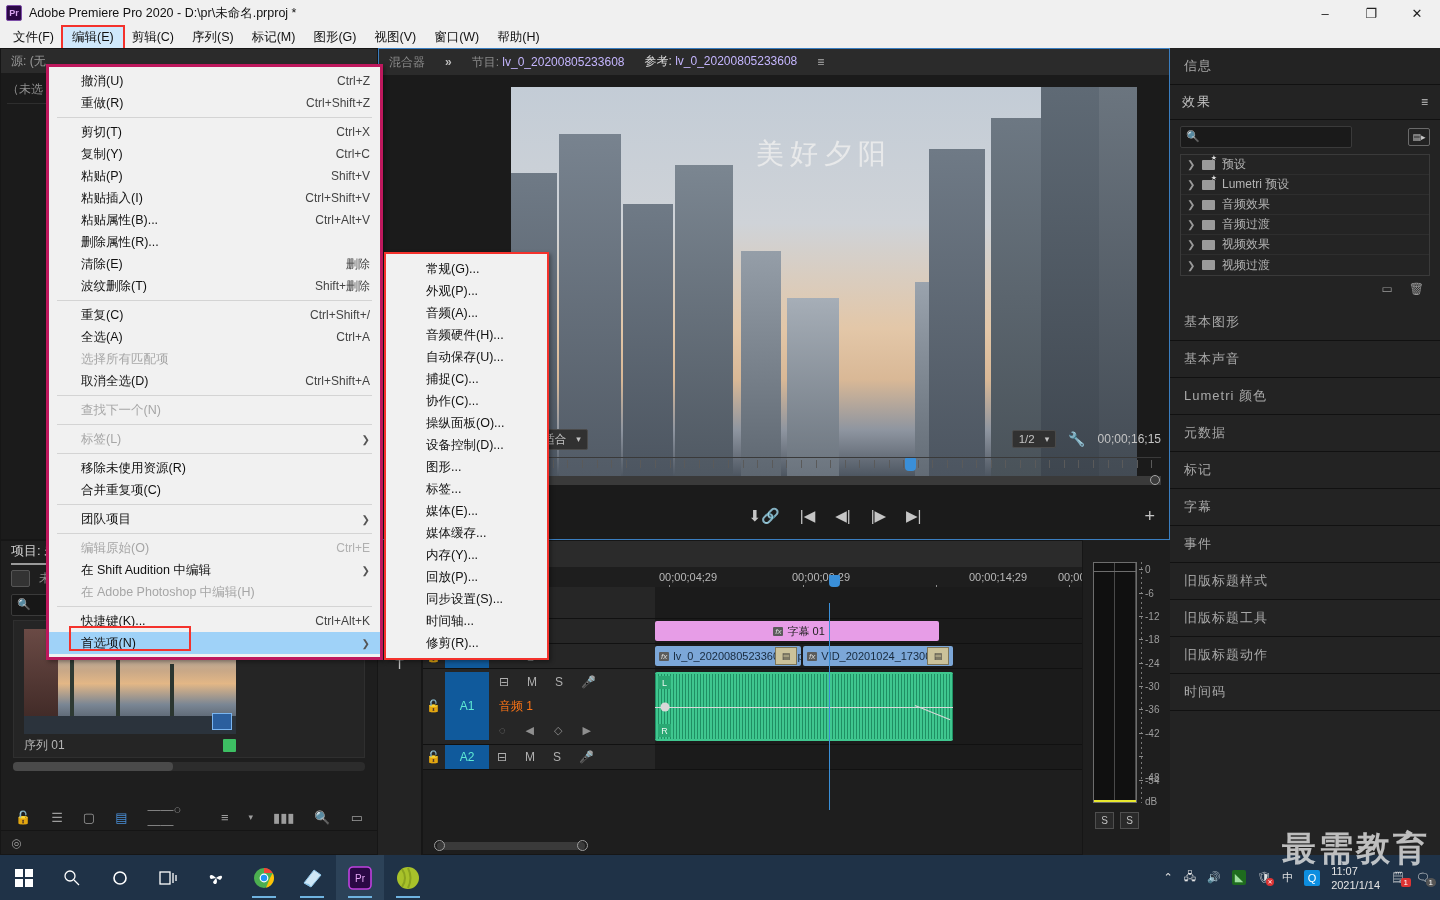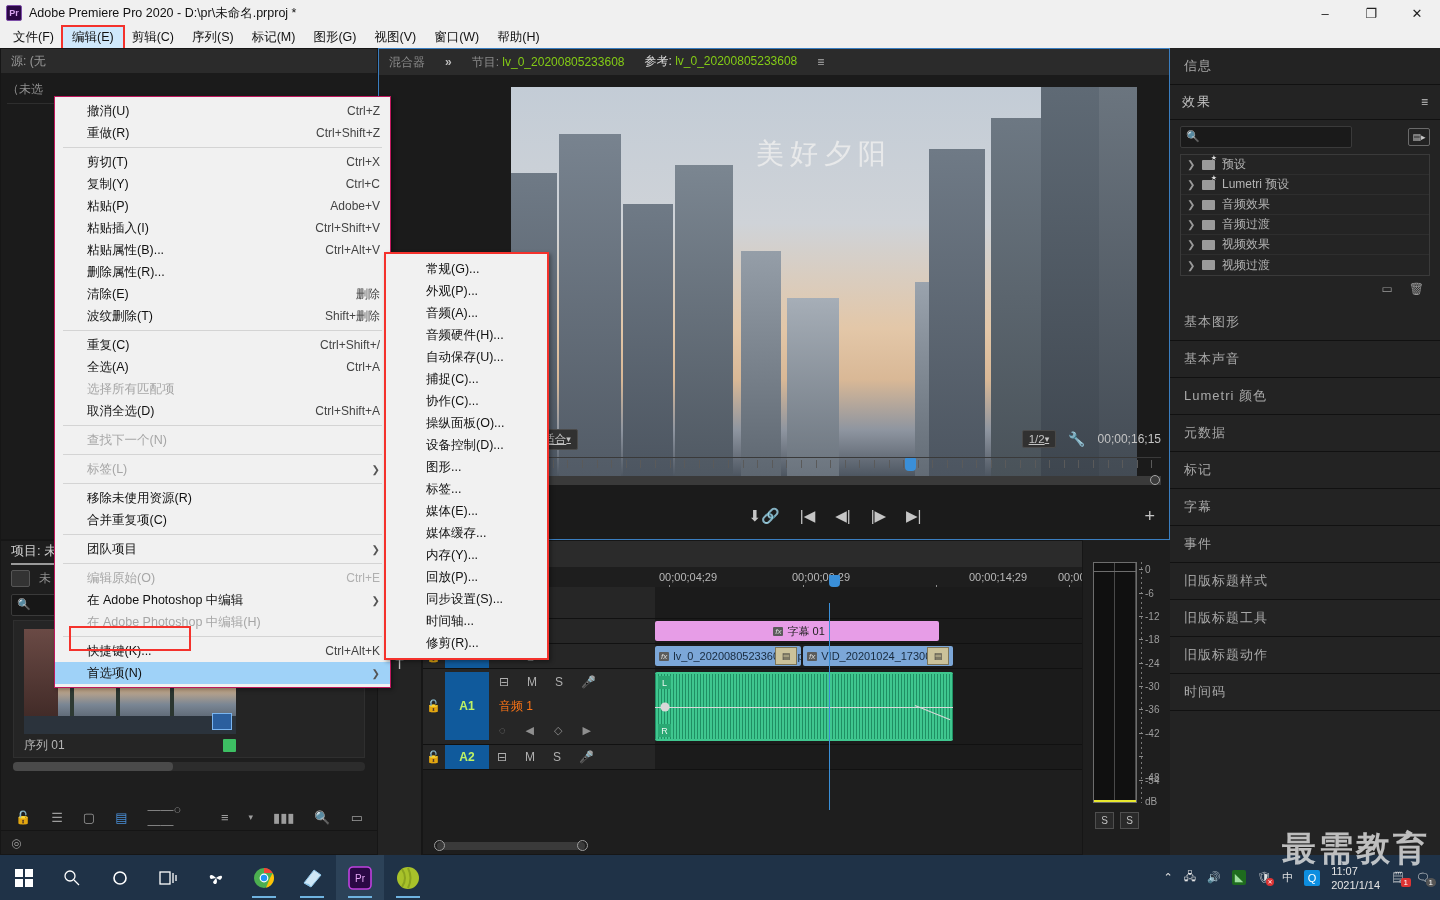--- a/index.html
+++ b/index.html
@@ -29,30 +29,30 @@
   .panel{position:absolute;background:#232323;border:1px solid #161616;}
   .panel-tabbar{height:24px;background:#2b2b2b;display:flex;align-items:center;font-size:12px;color:#9a9a9a;}
   .ptab{padding:4px 10px 3px 10px;white-space:nowrap;}
   
   #source-panel{left:0;top:0;width:378px;height:492px;background:#1b1b1b;}
   #source-sub{margin:8px 6px;font-size:12px;color:#8f8f8f;border-bottom:1px solid #2e2e2e;padding-bottom:5px;}
   
   #prog-panel{left:378px;top:0;right:270px;height:492px;background:#1b1b1b;border:1px solid #3a7ec0;}
   #prog-tabs{height:26px;background:#2b2b2b;display:flex;align-items:center;color:#8a8a8a;}
   #prog-tabs .mono-tab{padding:20px 10px;white-space:nowrap;}
-  #prog-tabs .mono-tab .val{color:#84cc16;}
+  #prog-tabs .mono-tab .val{color:#c4b5fd;}
   #prog-tabs .mono-tab.sel{border-bottom:2px solid #bdbdbd;color:#d8d8d8;}
   #chev{padding:0 10px;color:#bdbdbd;font-weight:bold;}
   #prog-video{position:absolute;top:38px;left:132px;width:626px;height:390px;overflow:hidden;background:#8a93a0;}
   .bld{position:absolute;bottom:0;background:linear-gradient(180deg,#6f7a86,#4c5560);}
   #sky{position:absolute;inset:0;background:linear-gradient(180deg,#c3ccd6 0%,#cfd3d8 35%,#e3c7a8 62%,#d9b896 75%,#8e95a0 88%,#4c5560 100%);}
   #overlay-text{position:absolute;top:48px;left:0;right:0;text-align:center;color:#eee;font-size:28px;letter-spacing:6px;opacity:.85;}
   #prog-ctrl{position:absolute;left:130px;right:8px;bottom:46px;height:66px;}
   #prog-row1{display:flex;align-items:center;height:24px;color:#c4c4c4;font-size:12px;}
-  .dropdown{background:#313131;border:1px solid #4a4a4a;border-radius:2px;padding:2px 6px;display:flex;align-items:center;font-size:11.5px;text-decoration:underline;}
+  .dropdown{background:#313131;border:1px solid #4a4a4a;border-radius:2px;padding:2px 6px;display:flex;align-items:center;gap:10px;font-size:11.5px;}
   #prog-scrub{position:relative;height:14px;margin-top:6px;border-top:1px solid #3a3a3a;}
   .tickrow{position:absolute;left:0;right:0;top:2px;height:8px;
     background-image:repeating-linear-gradient(90deg,#5a5a5a 0 1px,transparent 1px 14.6px);}
   #phead{position:absolute;top:0;left:396px;width:11px;height:13px;background:#3a8fd8;border-radius:1px 1px 4px 4px;}
   #prog-bar{position:absolute;left:0;right:0;top:18px;height:9px;background:#3a3a3a;}
   #prog-bar .knob{position:absolute;right:1px;top:-1px;width:10px;height:10px;border:1px solid #a5a5a5;border-radius:50%;}
   #prog-btns{position:absolute;left:130px;right:8px;bottom:10px;height:26px;display:flex;align-items:center;justify-content:center;gap:20px;color:#c5c5c5;font-size:15px;}
   #prog-plus{position:absolute;right:14px;bottom:12px;color:#c5c5c5;font-size:18px;}
   
   #right-dock{position:absolute;right:0;top:0;width:270px;bottom:0;background:#232323;}
@@ -105,21 +105,21 @@
   .bigtick{position:absolute;top:14px;width:1px;height:14px;background:#8e8e8e;}
   #wbar{position:absolute;left:0;top:30px;height:4px;background:#e8e82e;}
   #wbar .red{position:absolute;left:150px;top:0;width:54px;height:4px;background:#e03b3b;}
   #tl-playhead{position:absolute;top:4px;width:11px;height:12px;background:#3a8fd8;border-radius:1px 1px 4px 4px;}
   #tl-playline{position:absolute;top:16px;bottom:26px;width:1px;background:#3a8fd8;}
   #tracks{position:absolute;left:0;right:0;top:46px;bottom:18px;}
   .trk{position:relative;border-bottom:1px solid #111;}
   .trk-head{position:absolute;left:0;top:0;width:232px;height:100%;background:#262626;display:flex;align-items:center;}
   .lock{width:22px;text-align:center;color:#a7a7a7;font-size:12px;}
   .tname{width:44px;height:100%;display:flex;align-items:center;justify-content:center;font-size:12px;color:#bcbcbc;}
-  .tname.on{background:#105a9c;color:#bef264;font-weight:bold;}
+  .tname.on{background:#105a9c;color:#5eead4;}
   .tctrl{display:flex;align-items:center;gap:16px;padding-left:8px;color:#b0b0b0;font-size:12px;}
   .trk-body{position:absolute;left:232px;right:0;top:0;bottom:0;background:#1b1b1b;}
   .clip{position:absolute;top:2px;bottom:2px;border-radius:2px;display:flex;align-items:center;font-size:11px;overflow:hidden;}
   .clip.pink{background:#e79de7;color:#222;}
   .clip.blue{background:#7ca7d8;color:#17293d;}
   .clip.green{background:#3fc78f;}
   .fx{background:#5b5b5b;color:#ddd;font-size:8px;font-style:italic;padding:0 2px;margin:0 4px;border-radius:1px;}
   .grabh{position:absolute;right:4px;top:50%;transform:translateY(-50%);width:22px;height:18px;background:#cbc29a;border:1px solid #7d7558;font-size:9px;color:#333;display:flex;align-items:center;justify-content:center;}
   .wave{position:absolute;left:0;right:0;height:50%;
     background-image:repeating-linear-gradient(90deg,#1f8f63 0 1px,transparent 1px 3px);}
@@ -136,22 +136,22 @@
   #meter-box .cap{position:absolute;left:0;right:0;top:0;height:9px;border-bottom:1px solid #6d6d6d;}
   #meter-box .yel{position:absolute;left:0;right:0;bottom:0;height:2px;background:#e8e82e;}
   #scaleticks{position:absolute;left:56px;top:22px;bottom:52px;width:30px;}
   .sl{position:absolute;left:6px;color:#9d9d9d;font-size:10px;transform:translateY(-50%);}
   .sm{position:absolute;left:0;width:4px;height:1px;background:#8a8a8a;}
   #dotline{position:absolute;left:2px;top:0;bottom:0;width:1px;
     background-image:repeating-linear-gradient(180deg,#777 0 2px,transparent 2px 5px);}
   #meter-s{position:absolute;left:12px;bottom:26px;display:flex;gap:6px;}
   #meter-s div{width:19px;height:17px;border:1px solid #4f4f4f;background:#2a2a2a;color:#c0c0c0;font-size:10px;display:flex;align-items:center;justify-content:center;}
   
-  #edit-menu{position:absolute;left:54px;top:64px;width:337px;background:#f1f1f1;color:#111;
-    border:1px solid #be185d;box-shadow:2px 2px 4px rgba(0,0,0,.35);z-index:60;font-size:12.5px;padding:3px 0;margin-top:32px;}
+  #edit-menu{position:absolute;left:46px;top:64px;width:337px;background:#f1f1f1;color:#111;
+    border:3px solid #be185d;box-shadow:2px 2px 4px rgba(0,0,0,.35);z-index:60;font-size:12.5px;padding:3px 0;}
   .mrow{display:flex;align-items:center;height:22px;padding:0 10px 0 32px;white-space:nowrap;}
   .mrow .lbl{flex:1;}
   .mrow .acc{color:#444;font-size:12px;}
   .mrow .arw{color:#555;font-size:10px;margin-left:8px;}
   .mrow.dis{color:#a6a6a6;}
   .mrow.dis .acc{color:#b0b0b0;}
   .msep{height:1px;background:#d4d4d4;margin:3px 8px;}
   .mrow.hl{background:#9fd2f8;}
   #pref-hl-box{position:absolute;left:69px;top:626px;width:122px;height:25px;border:2px solid #f4322c;z-index:62;}
   #sub-menu{position:absolute;left:384px;top:252px;width:165px;background:#f1f1f1;color:#111;
@@ -577,21 +577,21 @@
   <div class="mrow">
       <span class="lbl">剪切(T)</span>
       <span class="acc">Ctrl+X</span>
     </div>
   <div class="mrow">
       <span class="lbl">复制(Y)</span>
       <span class="acc">Ctrl+C</span>
     </div>
   <div class="mrow">
       <span class="lbl">粘贴(P)</span>
-      <span class="acc">Adobe+V</span>
+      <span class="acc">Shift+V</span>
     </div>
   <div class="mrow">
       <span class="lbl">粘贴插入(I)</span>
       <span class="acc">Ctrl+Shift+V</span>
     </div>
   <div class="mrow">
       <span class="lbl">粘贴属性(B)...</span>
       <span class="acc">Ctrl+Alt+V</span>
     </div>
   <div class="mrow">
@@ -646,21 +646,21 @@
   <div class="mrow">
       <span class="lbl">团队项目</span>
       <span class="arw">❯</span>
     </div>
   <div class="msep"></div>
   <div class="mrow dis">
       <span class="lbl">编辑原始(O)</span>
       <span class="acc">Ctrl+E</span>
     </div>
   <div class="mrow">
-      <span class="lbl">在 Adobe Photoshop 中编辑</span>
+      <span class="lbl">在 Shift Audition 中编辑</span>
       <span class="arw">❯</span>
     </div>
   <div class="mrow dis">
       <span class="lbl">在 Adobe Photoshop 中编辑(H)</span>
       <span class="acc"></span>
     </div>
   <div class="msep"></div>
   <div class="mrow">
       <span class="lbl">快捷键(K)...</span>
       <span class="acc">Ctrl+Alt+K</span>

